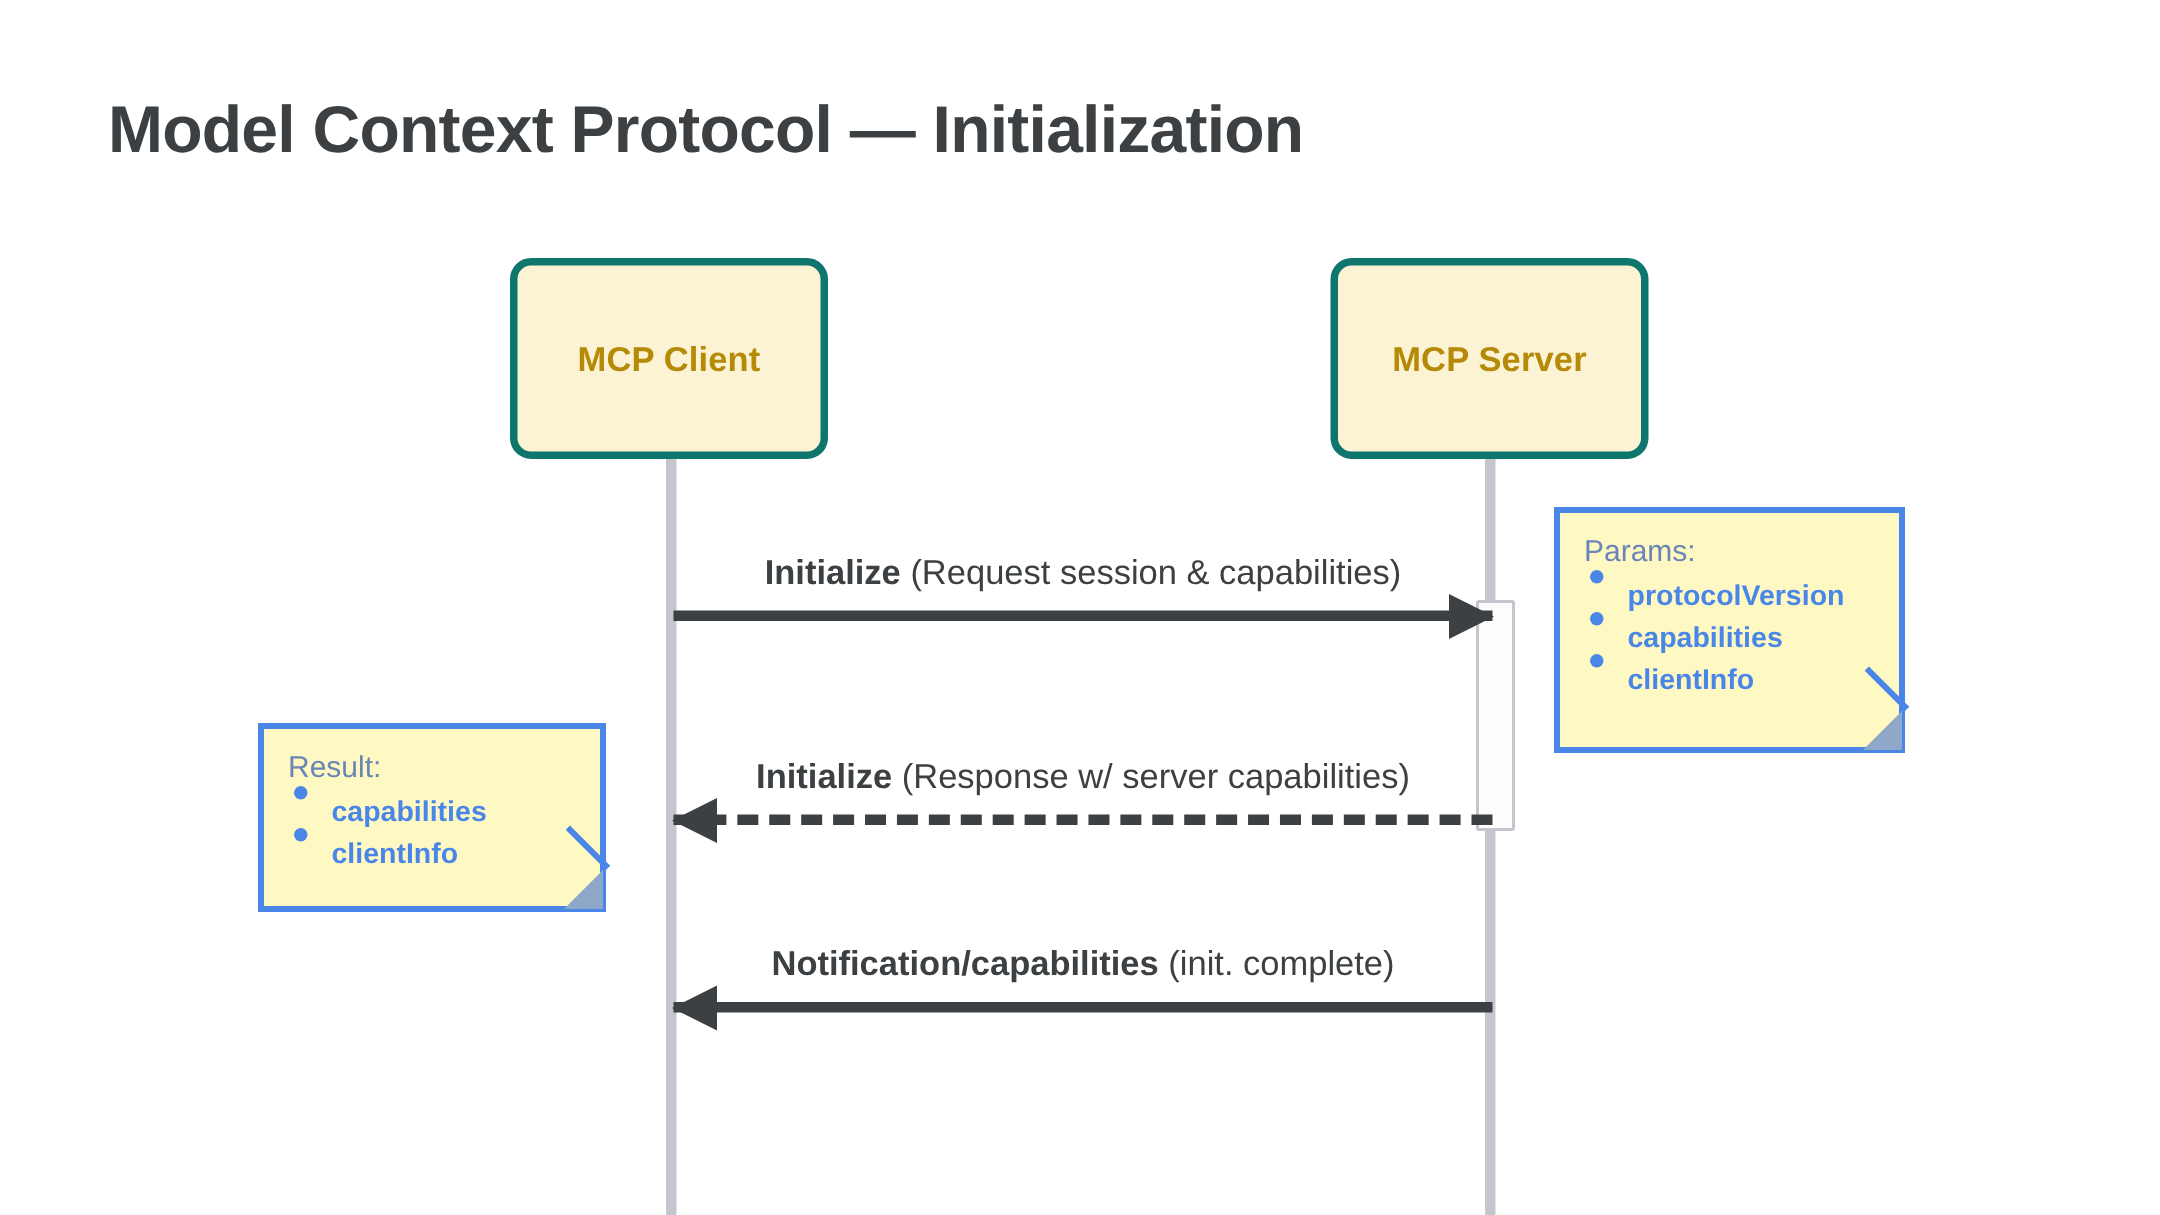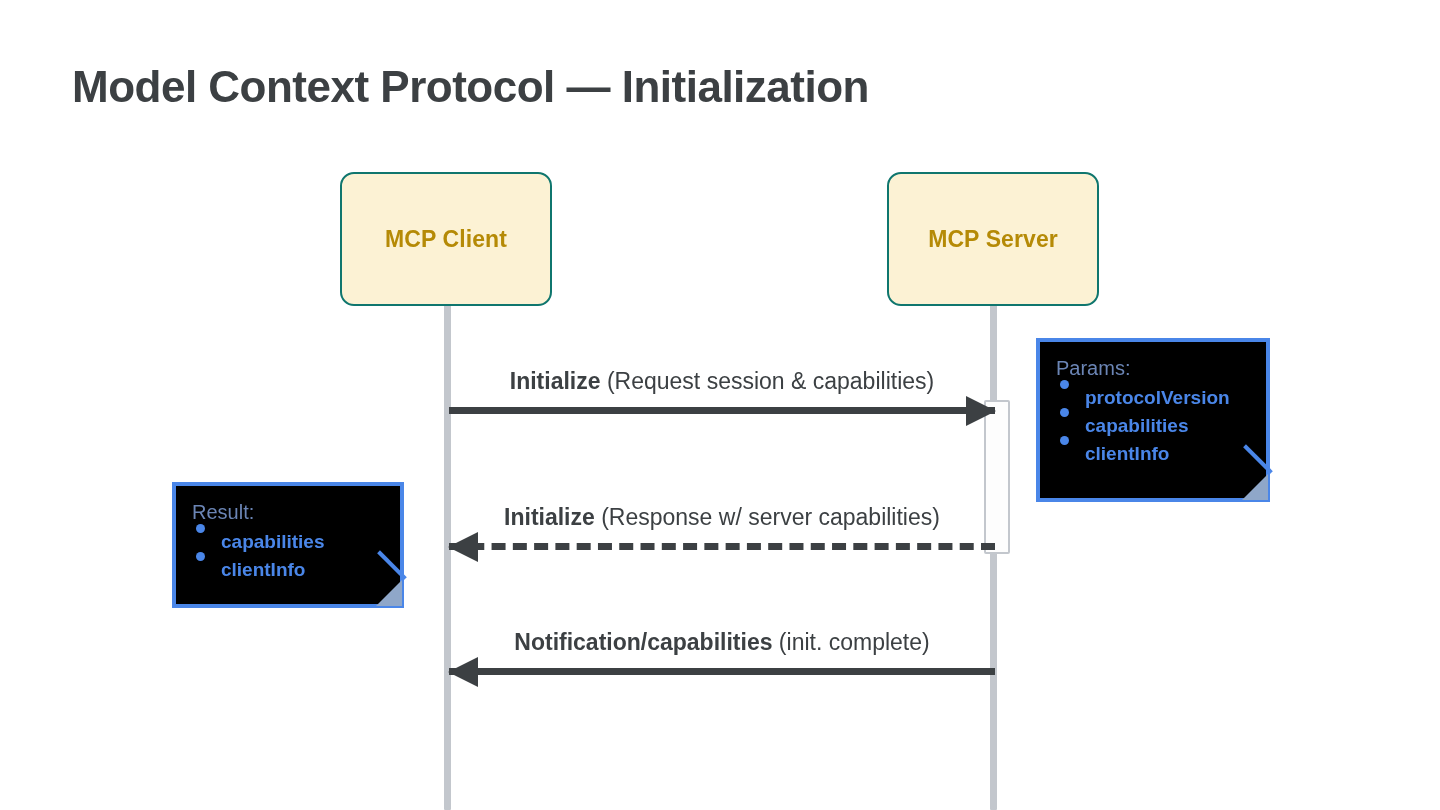--- a/index.html
+++ b/index.html
@@ -50,21 +50,21 @@
     border: 2px solid #c3c7cd;
     border-radius: 2px;
   }
 
   
   .participant {
     position: absolute;
     width: 212px;
     height: 134px;
     background: #fcf2d4;
-    border: 2px solid #0f766e;
+    border: 5px solid #0f766e;
     border-radius: 14px;
     box-sizing: border-box;
     display: flex;
     align-items: center;
     justify-content: center;
   }
   .participant-label {
     font-size: 23px;
     font-weight: bold;
     color: #b58a06;
@@ -119,21 +119,21 @@
     left: -1px;
     border-top: 15px solid transparent;
     border-bottom: 15px solid transparent;
     border-right: 30px solid #3c4043;
   }
 
   
   .note {
     position: absolute;
     box-sizing: border-box;
-    background: #000000;
+    background: #fef9c3;
     border: 4px solid #4a86e8;
     padding: 14px 16px 12px 16px;
   }
   .note-fold {
     position: absolute;
     right: -2px;
     bottom: -2px;
     width: 0;
     height: 0;
     border-left: 26px solid transparent;

